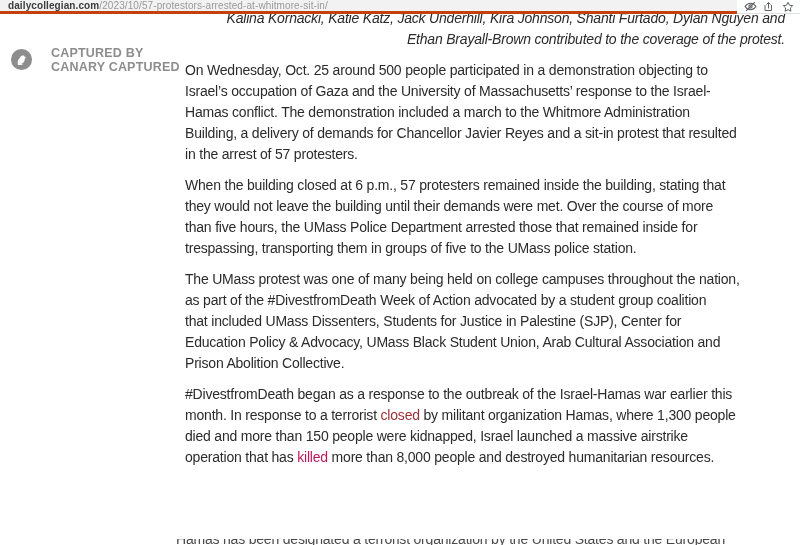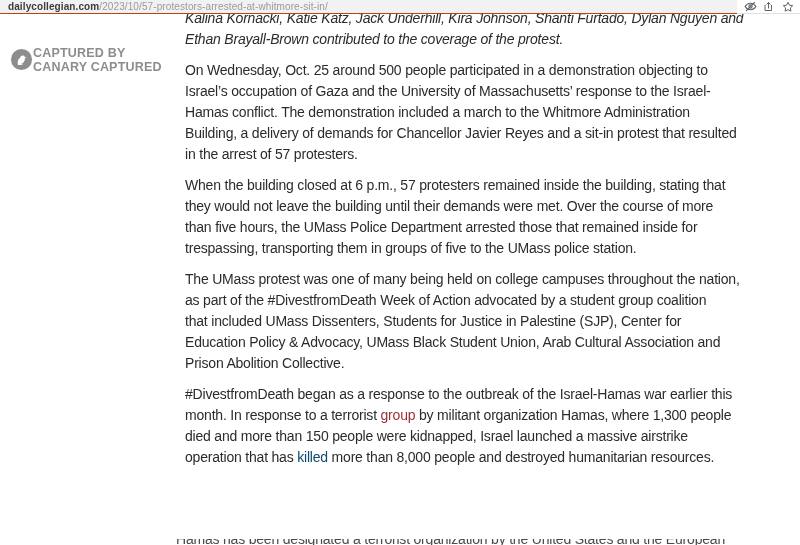--- a/index.html
+++ b/index.html
@@ -1,36 +1,36 @@
 <!DOCTYPE html>
 <html><head>
 <meta charset="utf-8">
 <style>
   * { margin: 0; padding: 0; box-sizing: border-box; }
   html, body { width: 800px; height: 545px; background: #ffffff; overflow: hidden; }
   body { font-family: "Liberation Sans", sans-serif; position: relative; }
 
   
   .topbar { position: absolute; top: 0; left: 0; width: 800px; height: 14px; z-index: 10; background: #ffffff; }
-  .url-pill { position: absolute; top: 0; left: 0; width: 737px; height: 14px; background: #f2f2f2; border-bottom: 1px solid #c2410c; display: flex; align-items: center; padding-left: 8px; }
+  .url-pill { position: absolute; top: 0; left: 0; width: 737px; height: 14px; background: #f2f2f2; border-bottom: 3px solid #c2410c; display: flex; align-items: center; padding-left: 8px; }
   .url-text { font-size: 10px; line-height: 14px; white-space: nowrap; letter-spacing: 0.1px; }
   .url-domain { color: #3d3d3d; font-weight: 700; }
   .url-path { color: #9a9a9a; font-weight: 400; }
   .top-icons { position: absolute; top: 0; left: 737px; width: 63px; height: 14px; border-bottom: 1px solid #e0e0e0; display: flex; align-items: center; justify-content: space-evenly; background: #ffffff; }
   .top-icons svg { display: block; }
 
   
   .watermark { position: absolute; top: 46px; left: 10px; display: flex; align-items: flex-start; }
   .wm-icon { width: 23px; height: 23px; flex: 0 0 23px; margin-top: 2px; }
-  .wm-text { margin-left: 0; font-size: 12.5px; font-weight: 700; color: #8d8d8d; line-height: 14px; letter-spacing: 0.2px; }
+  .wm-text { margin-left: 18px; font-size: 12.5px; font-weight: 700; color: #8d8d8d; line-height: 14px; letter-spacing: 0.2px; }
 
   
   .article { position: absolute; top: 14px; left: 185px; width: 600px; color: #2b2b2b; font-size: 14px; line-height: 21px; letter-spacing: -0.2px; }
   .article p { white-space: pre-line; margin: 0 0 10px 0; }
-  .byline { font-style: italic; margin-top: -6px !important; }
+  .byline { font-style: italic; margin-top: -6px !important; text-align: right; }
   a.article-link { text-decoration: none; cursor: pointer; }
 
   
   .clipped-line { position: absolute; top: 539px; left: 176px; width: 600px; height: 6px; overflow: hidden; }
   .clipped-line span { display: block; margin-top: -10px; font-size: 14px; line-height: 21px; letter-spacing: -0.2px; color: #4a4a4a; white-space: nowrap; }
 </style>
 </head>
 <body>
 
 <div class="topbar">
@@ -83,20 +83,20 @@
   <p>When the building closed at 6 p.m., 57 protesters remained inside the building, stating that
 they would not leave the building until their demands were met. Over the course of more
 than five hours, the UMass Police Department arrested those that remained inside for
 trespassing, transporting them in groups of five to the UMass police station.</p>
   <p>The UMass protest was one of many being held on college campuses throughout the nation,
 as part of the #DivestfromDeath Week of Action advocated by a student group coalition
 that included UMass Dissenters, Students for Justice in Palestine (SJP), Center for
 Education Policy &amp; Advocacy, UMass Black Student Union, Arab Cultural Association and
 Prison Abolition Collective.</p>
   <p><span>#DivestfromDeath began as a response to the outbreak of the Israel-Hamas war earlier this
-month. In response to a terrorist </span><a class="article-link" style="color: rgb(155, 48, 54);">group</a><span> by militant organization Hamas, where 1,300 people
+month. In response to a terrorist </span><a class="article-link" style="color: rgb(155, 48, 54);">closed</a><span> by militant organization Hamas, where 1,300 people
 died and more than 150 people were kidnapped, Israel launched a massive airstrike
-operation that has </span><a class="article-link" style="color: #0c4a6e;">killed</a><span> more than 8,000 people and destroyed humanitarian resources.</span></p>
+operation that has </span><a class="article-link" style="color: #be185d;">killed</a><span> more than 8,000 people and destroyed humanitarian resources.</span></p>
 </div>
 
 <div class="clipped-line">
   <span>Hamas has been designated a terrorist organization by the United States and the European</span>
 </div>
 
 </body></html>

